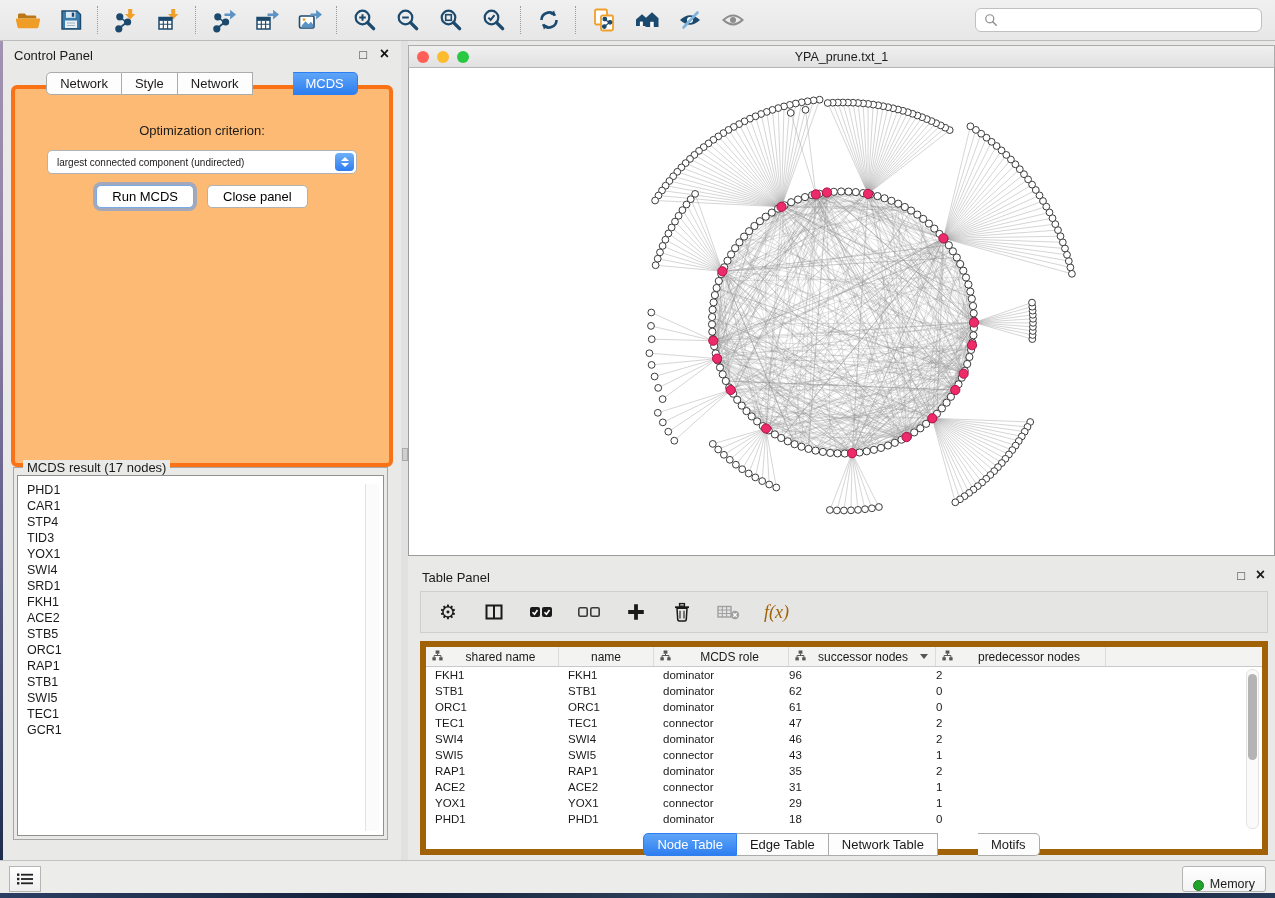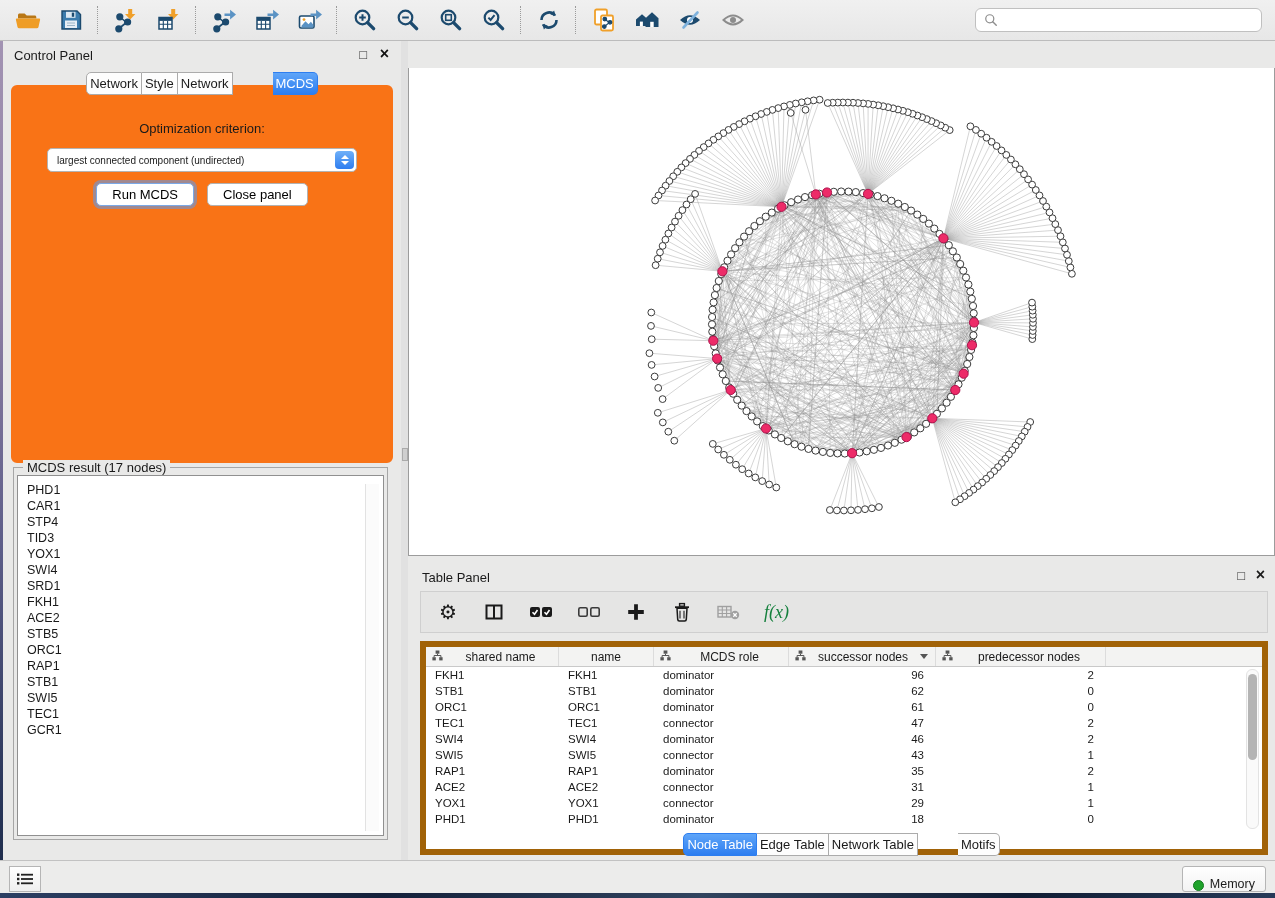--- a/index.html
+++ b/index.html
@@ -20,24 +20,24 @@
   .left-strip{position:absolute;left:0;top:41px;width:3px;height:852px;
               background:linear-gradient(#a293b2,#8f7fa4 30%,#5c5d88 60%,#273457 90%,#1a2946);}
   .bottom-strip{position:absolute;left:0;top:893px;width:1275px;height:5px;
               background:linear-gradient(90deg,#2c3f63,#14203a 30%,#31445f 55%,#101c33 80%,#273a58);}
   
   .control-panel{position:absolute;left:3px;top:41px;width:398px;height:819px;background:#e9e9e8;}
   .cp-header{position:relative;height:26px;}
   .cp-title{position:absolute;left:11px;top:7px;font-size:13px;}
   .win-float{position:absolute;right:34px;top:6px;font-size:13px;color:#333;}
   .win-close{position:absolute;right:12px;top:4px;font-size:16px;font-weight:bold;color:#111;}
-  .cp-box{position:absolute;left:8px;right:8px;top:44px;height:374px;background:#f97316;
-          border:2px solid #f97316;border-radius:6px;}
+  .cp-box{position:absolute;left:8px;right:8px;top:44px;height:374px;background:#fdba74;
+          border:4px solid #f97316;border-radius:6px;}
   .cp-tabs{position:absolute;left:0;right:0;top:31px;display:flex;justify-content:center;z-index:2;}
-  .seg-btn{background:#fdfdfd;border:1px solid #ababab;border-left:none;padding:3px 3px;font-size:13px;cursor:default;}
+  .seg-btn{background:#fdfdfd;border:1px solid #ababab;border-left:none;padding:3px 13px;font-size:13px;cursor:default;}
   .seg-btn:first-child{border-left:1px solid #ababab;border-radius:5px 0 0 5px;}
   .seg-btn:last-child{border-radius:0 5px 5px 0;margin-left:40px;}
   .seg-btn.active{background:linear-gradient(#5fa5f8,#2d7ef0);border-color:#2d7ef0;color:#fff;}
   .opt-label{margin-top:34px;text-align:center;font-size:13px;}
   .dropdown{position:relative;margin:12px auto 0;width:310px;height:24px;background:#fff;border:1px solid #b3b3b3;
             border-radius:5px;box-sizing:border-box;display:flex;align-items:center;}
   .dd-text{flex:1;font-size:10px;padding-left:9px;white-space:nowrap;overflow:hidden;}
   .dd-stepper{width:19px;height:18px;margin-right:2px;border-radius:4px;background:linear-gradient(#6fb0f8,#2e7df0);
               display:flex;flex-direction:column;align-items:center;justify-content:center;}
   .dd-stepper i{display:block;width:0;height:0;border-left:4px solid transparent;border-right:4px solid transparent;}
@@ -73,34 +73,34 @@
   .table-panel{position:absolute;left:0;right:0;top:522px;height:297px;}
   .tp-title{position:absolute;left:14px;top:7px;font-size:13px;}
   .tp-float{position:absolute;right:30px;top:5px;font-size:13px;color:#333;}
   .tp-close{position:absolute;right:10px;top:3px;font-size:16px;font-weight:bold;}
   .tp-toolbar{position:absolute;left:12px;right:7px;top:28px;height:42px;background:#e5e5e4;
               border:1px solid #cycyc;border:1px solid #cfcfcf;display:flex;align-items:center;gap:24px;
               padding-left:16px;box-sizing:border-box;}
   .tp-tool{display:flex;align-items:center;justify-content:center;min-width:22px;height:26px;}
   .tp-tool svg{display:block;}
   .gear-glyph{font-size:20px;line-height:20px;color:#1a1a1a;}
-  .fx{font-family:"Liberation Serif",serif;font-style:italic;font-size:18px;color:#15803d;}
+  .fx{font-family:"Liberation Serif",serif;font-style:italic;font-size:18px;color:#a16207;}
   .node-table{position:absolute;left:12px;right:7px;top:78px;height:214px;background:#fff;
               border:6px solid #a16207;box-sizing:border-box;overflow:hidden;}
   .t-head{display:grid;grid-template-columns:133px 95px 135px 147px 170px 1fr;height:19px;background:#f3f3f2;
           border-bottom:1px solid #c9c9c9;}
   .th{display:flex;align-items:center;font-size:12px;border-right:1px solid #dcdcdc;overflow:hidden;}
   .th .tree{margin-left:6px;flex:0 0 auto;}
   .th .lbl{flex:1;text-align:center;white-space:nowrap;}
   .th .chev{width:0;height:0;border-left:4px solid transparent;border-right:4px solid transparent;
             border-top:5px solid #555;margin-right:7px;}
   .tr{display:grid;grid-template-columns:133px 95px 135px 147px 170px 1fr;height:16px;}
   .td{font-size:11.5px;line-height:16px;white-space:nowrap;overflow:hidden;}
   .td.l{padding-left:9px;}
-  .td.r{text-align:right;padding-right:12px;}
+  .td.r{padding-right:12px;}
   .t-scroll{position:absolute;right:3px;top:22px;width:11px;height:158px;background:#fafafa;
             border:1px solid #e3e3e3;border-radius:6px;}
   .t-thumb{position:absolute;left:1px;right:1px;top:4px;height:86px;background:#b4b4b4;border-radius:5px;}
   .tp-tabs{position:absolute;left:0;right:0;top:270px;display:flex;justify-content:center;}
   
   .status-bar{position:absolute;left:0;top:860px;width:1275px;height:33px;background:#ececeb;
               border-top:1px solid #c2c2c2;box-sizing:border-box;}
   .sb-list{position:absolute;left:9px;top:5px;width:30px;height:24px;background:linear-gradient(#fff,#efefef);
            border:1px solid #b5b5b5;display:flex;align-items:center;justify-content:center;}
   .sb-mem{position:absolute;right:9px;top:5px;height:24px;background:linear-gradient(#fff,#f3f3f3);
@@ -348,20 +348,26 @@
     </div>
   </div>
 
   <div class="splitter">
       <div class="grip"></div>
     </div>
 
   <div class="right-side">
 
     <div class="net-window">
+      <div class="net-titlebar">
+        <span class="tl red"></span>
+        <span class="tl yellow"></span>
+        <span class="tl green"></span>
+        <span class="net-title">YPA_prune.txt_1</span>
+      </div>
       <div class="net-canvas">
         <svg id="net-svg" viewBox="0 0 865 486" preserveAspectRatio="xMidYMid meet">
             <line x1="563.4" y1="274.1" x2="392.5" y2="378.2" stroke="#8f8f8f" stroke-width="0.7" stroke-opacity="0.35"></line>
             <line x1="304.0" y1="270.5" x2="326.1" y2="179.7" stroke="#8f8f8f" stroke-width="0.7" stroke-opacity="0.35"></line>
             <line x1="305.9" y1="226.6" x2="446.8" y2="123.6" stroke="#8f8f8f" stroke-width="0.7" stroke-opacity="0.35"></line>
             <line x1="308.6" y1="292.0" x2="413.9" y2="383.4" stroke="#8f8f8f" stroke-width="0.7" stroke-opacity="0.35"></line>
             <line x1="432.2" y1="123.0" x2="508.3" y2="146.1" stroke="#8f8f8f" stroke-width="0.7" stroke-opacity="0.35"></line>
             <line x1="443.2" y1="384.7" x2="304.0" y2="270.5" stroke="#8f8f8f" stroke-width="0.7" stroke-opacity="0.35"></line>
             <line x1="475.5" y1="129.8" x2="345.4" y2="157.5" stroke="#8f8f8f" stroke-width="0.7" stroke-opacity="0.35"></line>
             <line x1="403.1" y1="126.7" x2="305.2" y2="277.7" stroke="#8f8f8f" stroke-width="0.7" stroke-opacity="0.35"></line>

